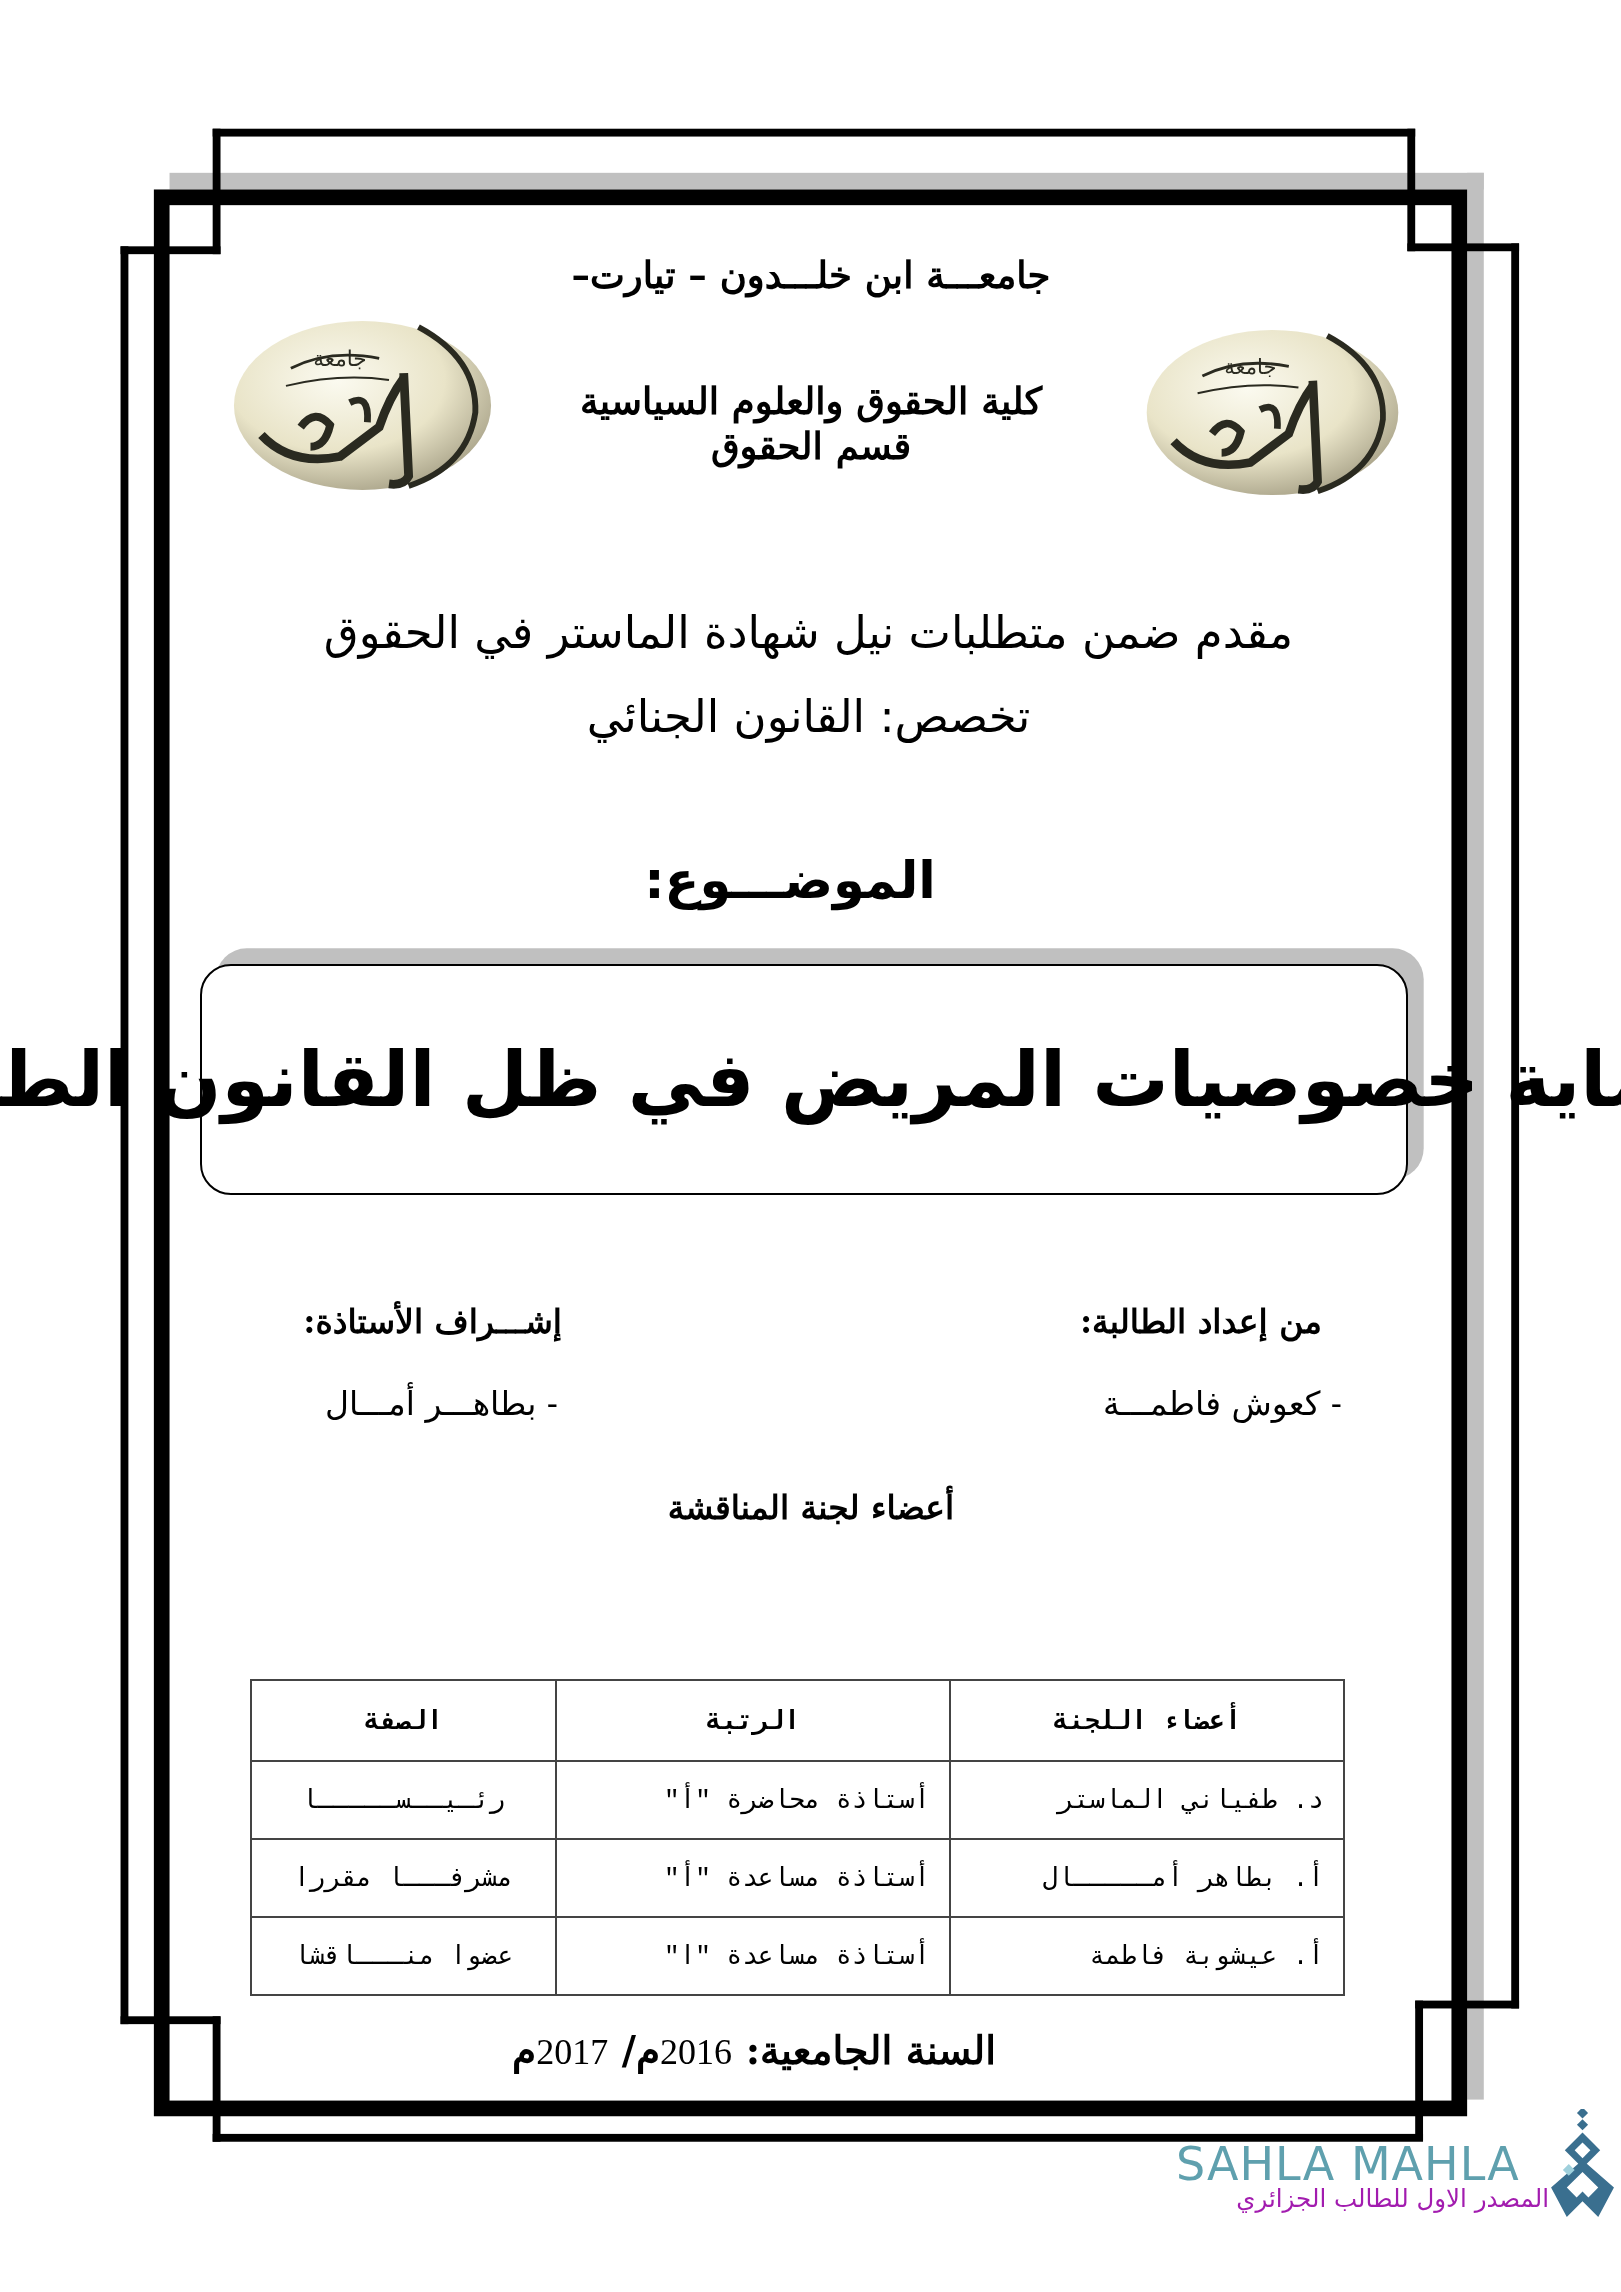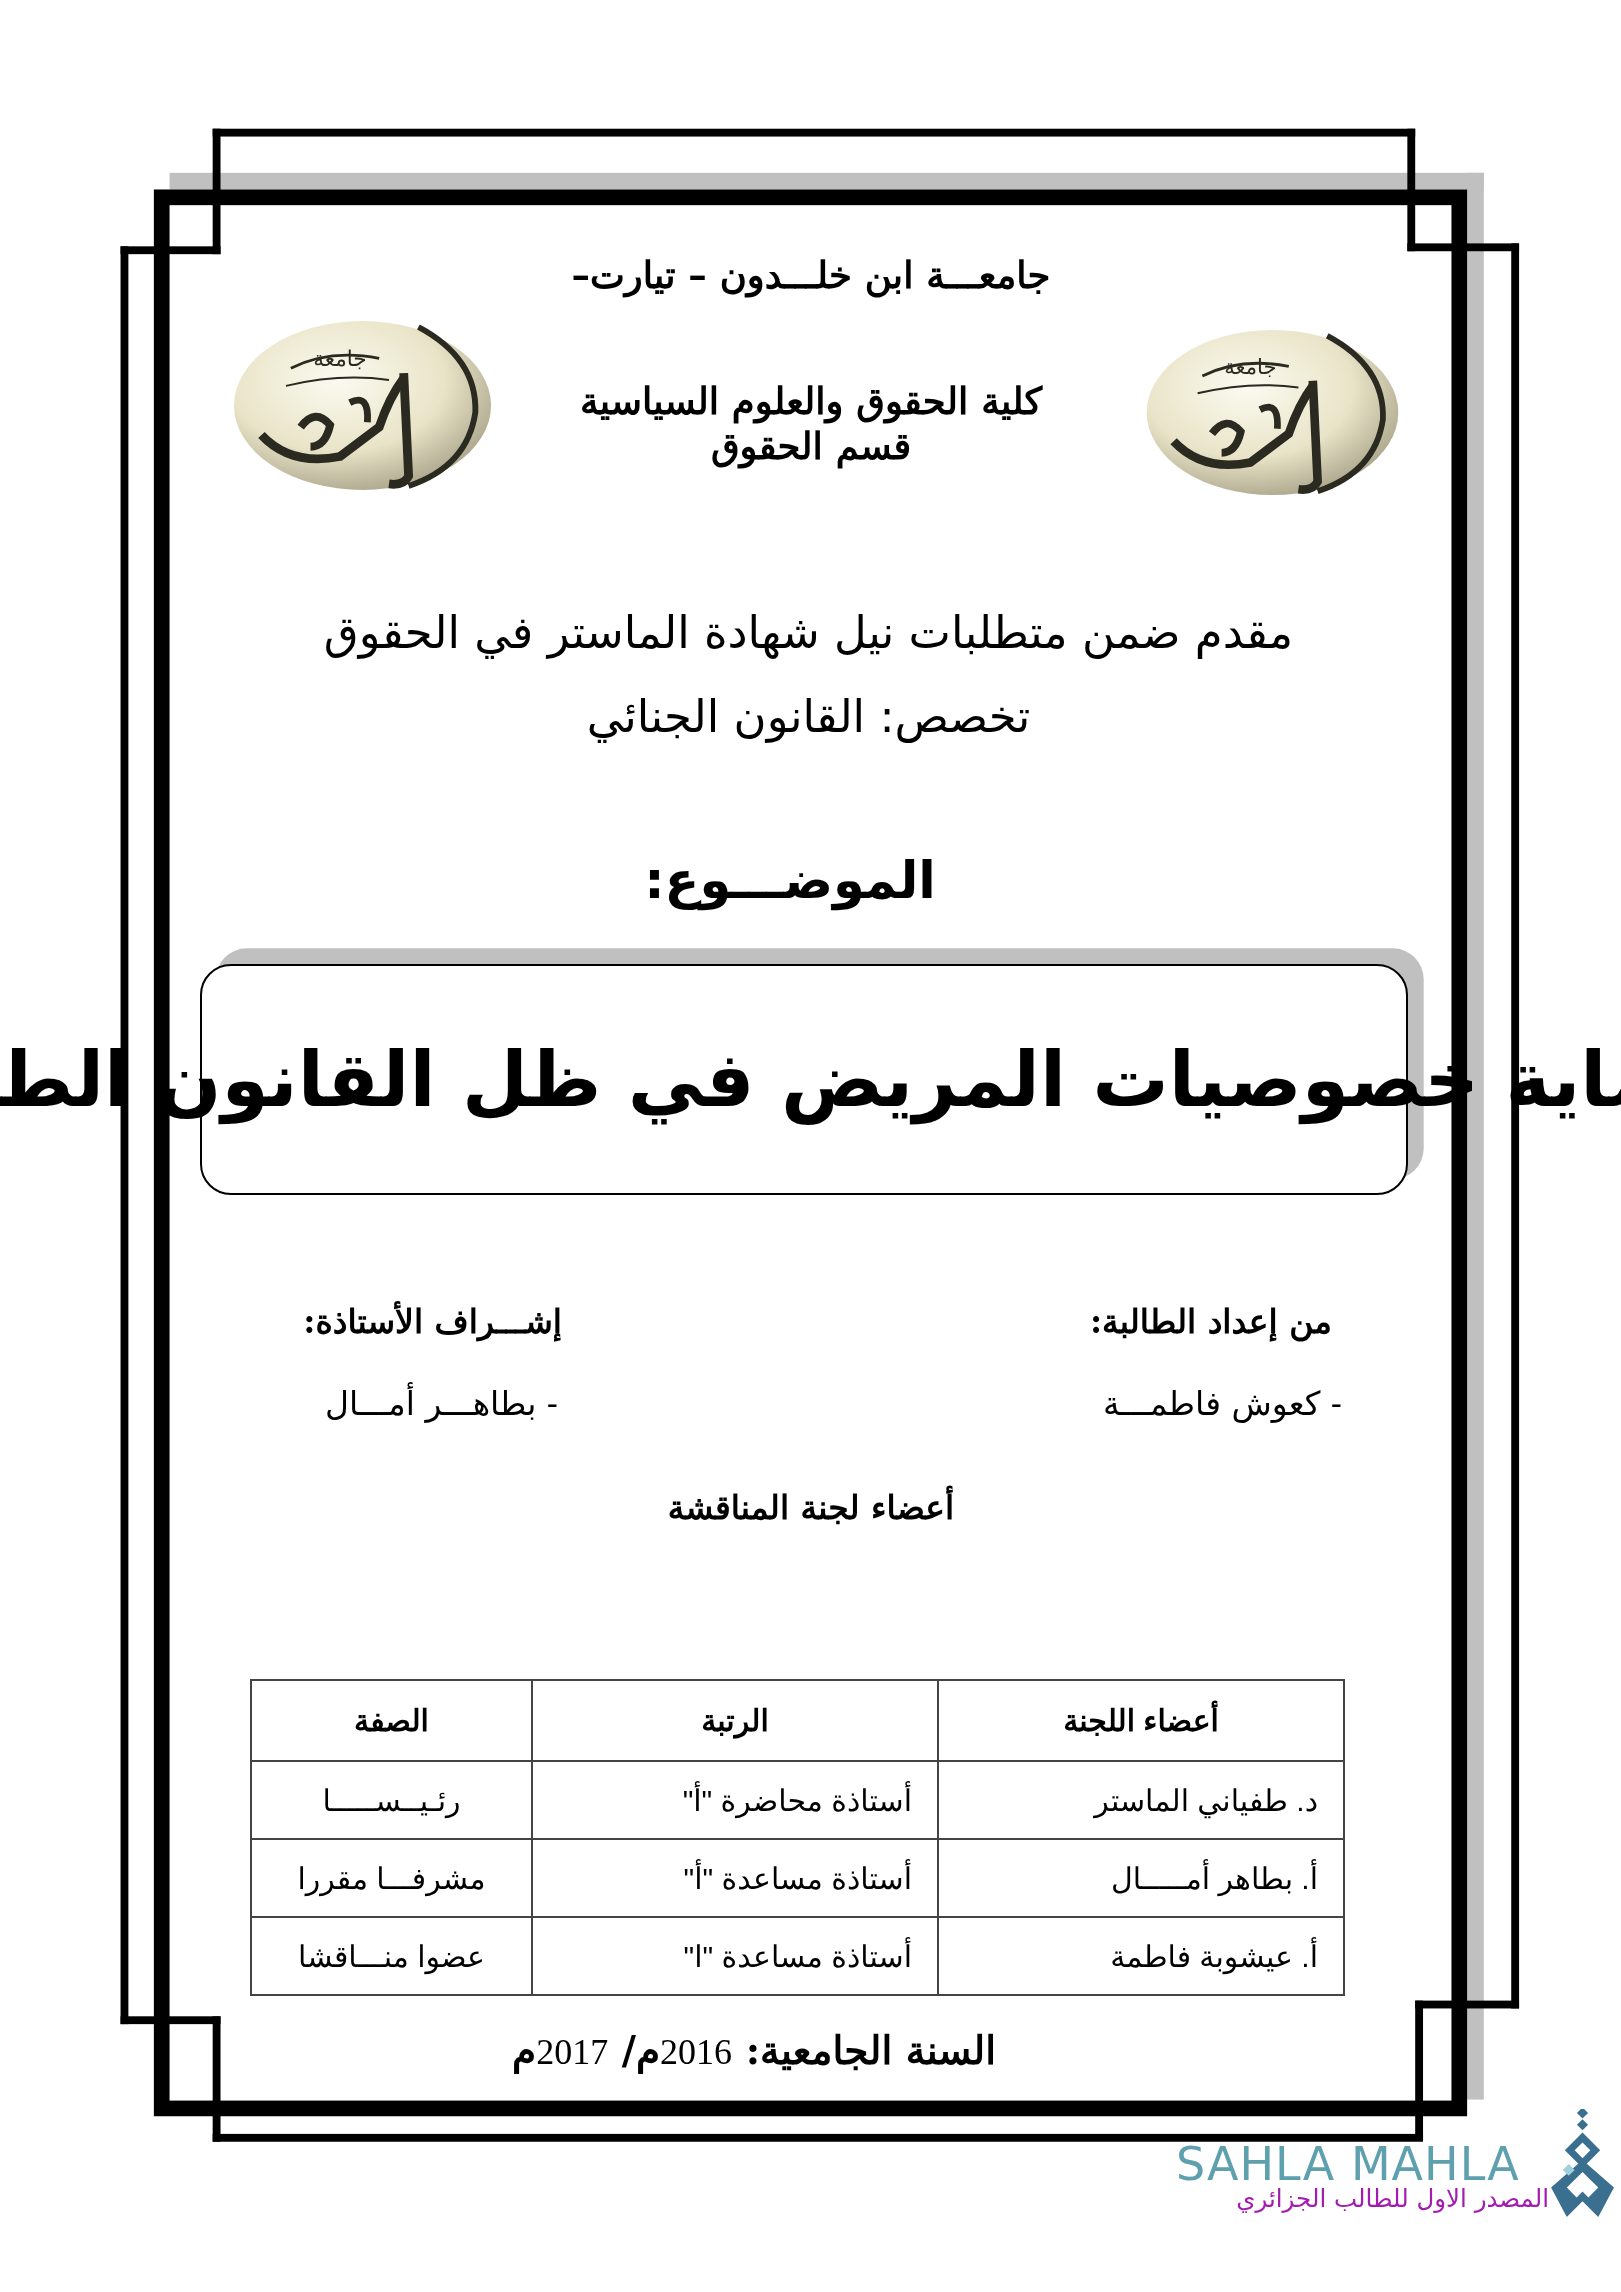--- a/index.html
+++ b/index.html
@@ -9,21 +9,21 @@
   .center-text { position:absolute; text-align:center; direction:rtl; white-space:nowrap; }
   .hdr { font-family:"DejaVu Serif", serif; font-weight:bold; font-size:37px; line-height:1; }
   .sub { font-family:"DejaVu Sans", sans-serif; font-size:45px; line-height:1; }
   .topic-label { font-family:"DejaVu Sans", sans-serif; font-weight:bold; font-size:51px; }
   .title-box { position:absolute; left:200px; top:964px; width:1204px; height:227px; border:2px solid #000; border-radius:31px; background:#fff; box-shadow: 15.7px -15.7px 0 0 #c0c0c0; display:flex; align-items:center; justify-content:center; }
   .title-text { font-family:"DejaVu Sans", sans-serif; font-weight:bold; font-size:76px; direction:rtl; white-space:nowrap; letter-spacing:-1px; }
   .rtl { direction:rtl; white-space:nowrap; }
   .label-b { font-family:"DejaVu Serif", serif; font-weight:bold; font-size:33px; }
   .name-t { font-family:"DejaVu Serif", serif; font-size:33px; }
   table.committee { position:absolute; left:250px; top:1679px; width:1095px; border-collapse:collapse; direction:rtl; }
-  table.committee td, table.committee th { border:2px solid #444; height:76px; padding:0 25px; font-family:Liberation Sans, sans-serif; font-size:30px; }
+  table.committee td, table.committee th { border:2px solid #444; height:76px; padding:0 19px; font-family:Liberation Mono, monospace; font-size:26px; }
   table.committee th { font-weight:bold; text-align:center; height:79px; }
   table.committee td { text-align:right; }
   table.committee td.c3 { text-align:center;margin-top:6px; }
   .year { font-family:"DejaVu Serif", serif; font-weight:bold; font-size:39px; }
   .year .num { font-family:"Liberation Serif", serif; font-weight:normal; font-size:36px; }
   .wm-text { font-family:"DejaVu Sans", sans-serif; font-size:46px; color:#5fa0ae; letter-spacing:1px; }
   .wm-sub { font-family:"DejaVu Sans", sans-serif; font-size:24.5px; color:#a21caf; direction:rtl; }
 </style>
 </head>
 <body>
@@ -97,21 +97,21 @@
 
 <div class="center-text sub" style="left:284px;width:1049px;top:610px;">مقدم ضمن متطلبات نيل شهادة الماستر في الحقوق</div>
 <div class="center-text sub" style="left:284px;width:1049px;top:694px;">تخصص: القانون الجنائي</div>
 
 <div class="center-text topic-label" style="left:496px;width:588px;top:851px;">الموضـــوع:</div>
 
 <div class="title-box">
   <span class="title-text">حماية خصوصيات المريض في ظل القانون الطبي</span>
 </div>
 
-<div class="abs rtl label-b" style="right:289px;top:1302px;">من إعداد الطالبة:</div>
+<div class="abs rtl label-b" style="right:299px;top:1302px;">من إعداد الطالبة:</div>
 <div class="abs rtl name-t" style="right:279px;top:1384px;">- كعوش فاطمـــة</div>
 <div class="abs rtl label-b" style="right:1059px;top:1302px;">إشـــراف الأستاذة:</div>
 <div class="abs rtl name-t" style="right:1063px;top:1384px;">- بطاهـــر أمـــال</div>
 
 <div class="center-text label-b" style="left:517px;width:588px;top:1488px;">أعضاء لجنة المناقشة</div>
 
 <table class="committee">
   <thead>
     <tr>
       <th style="width:354px">أعضاء اللجنة</th>

